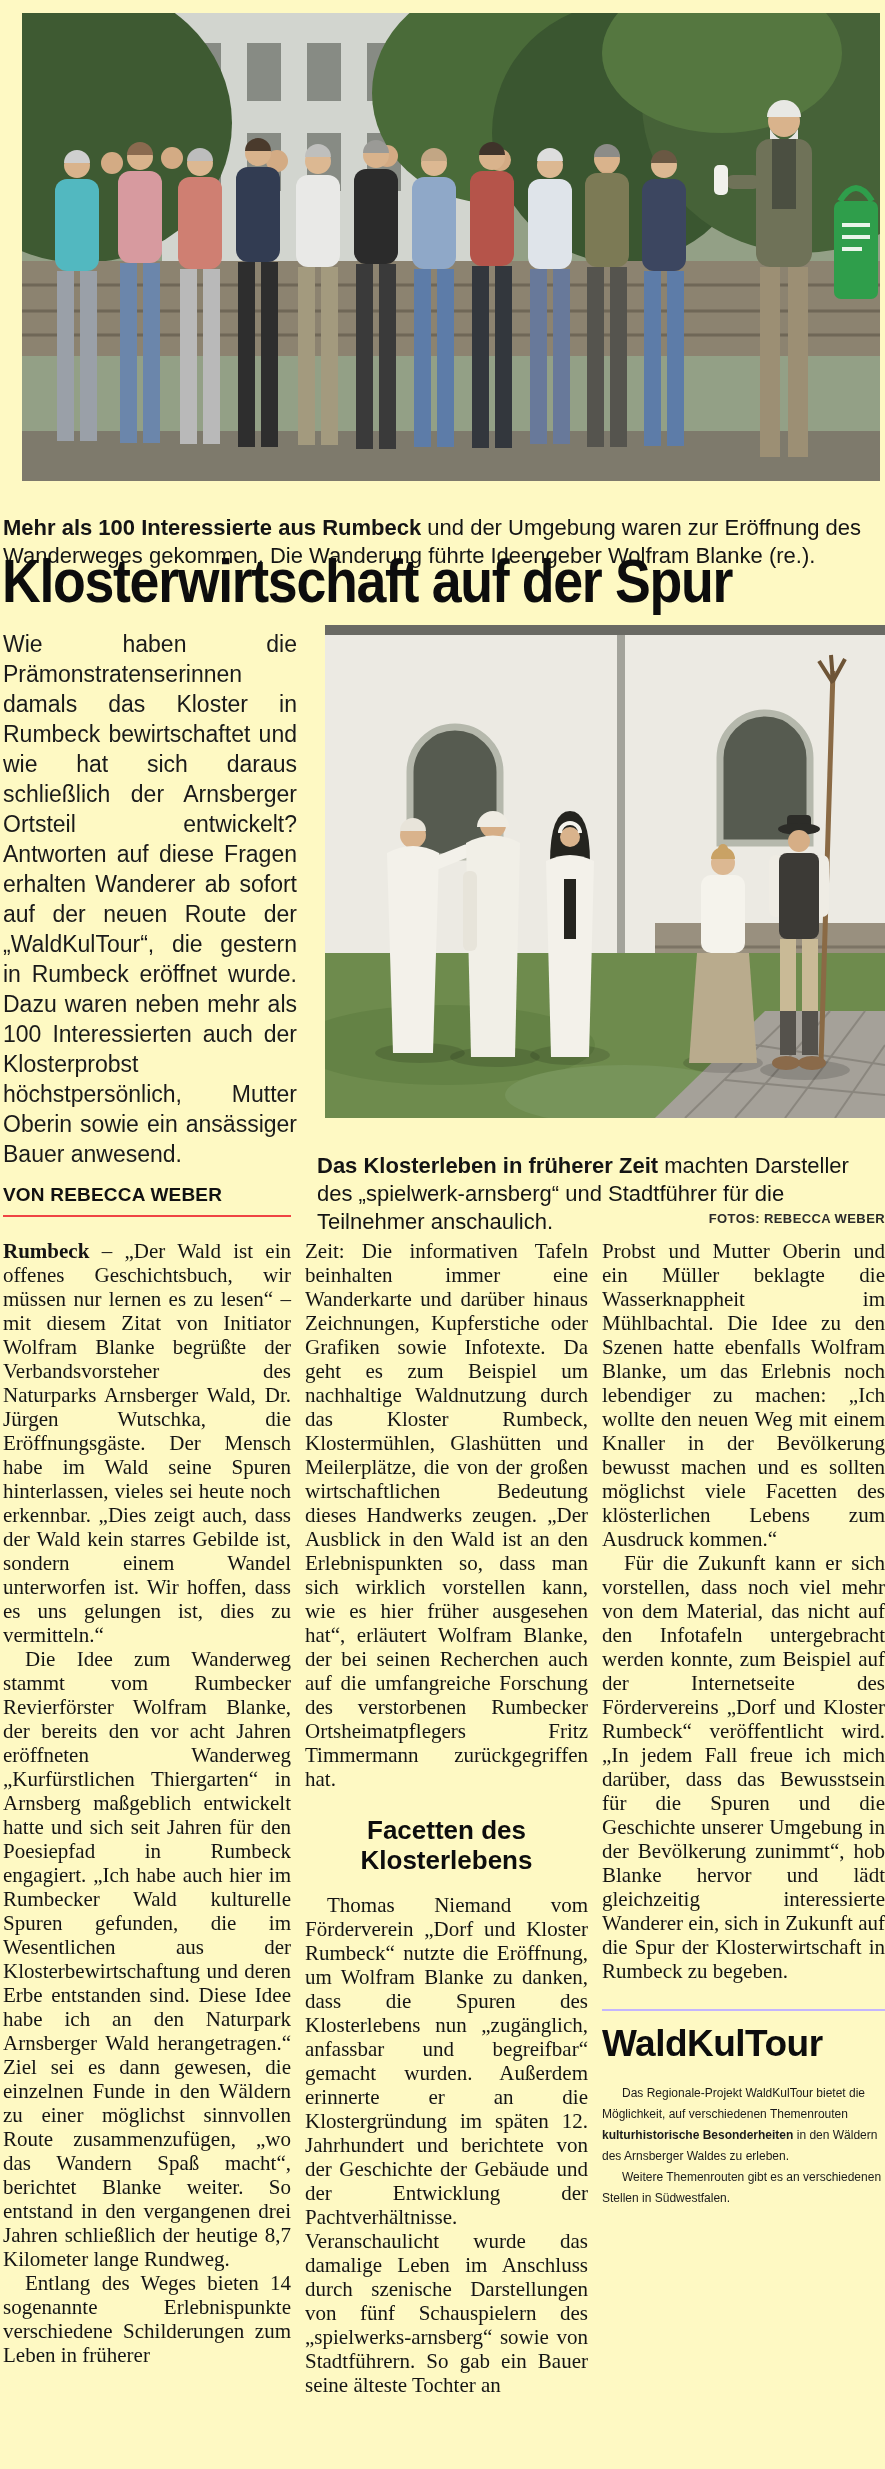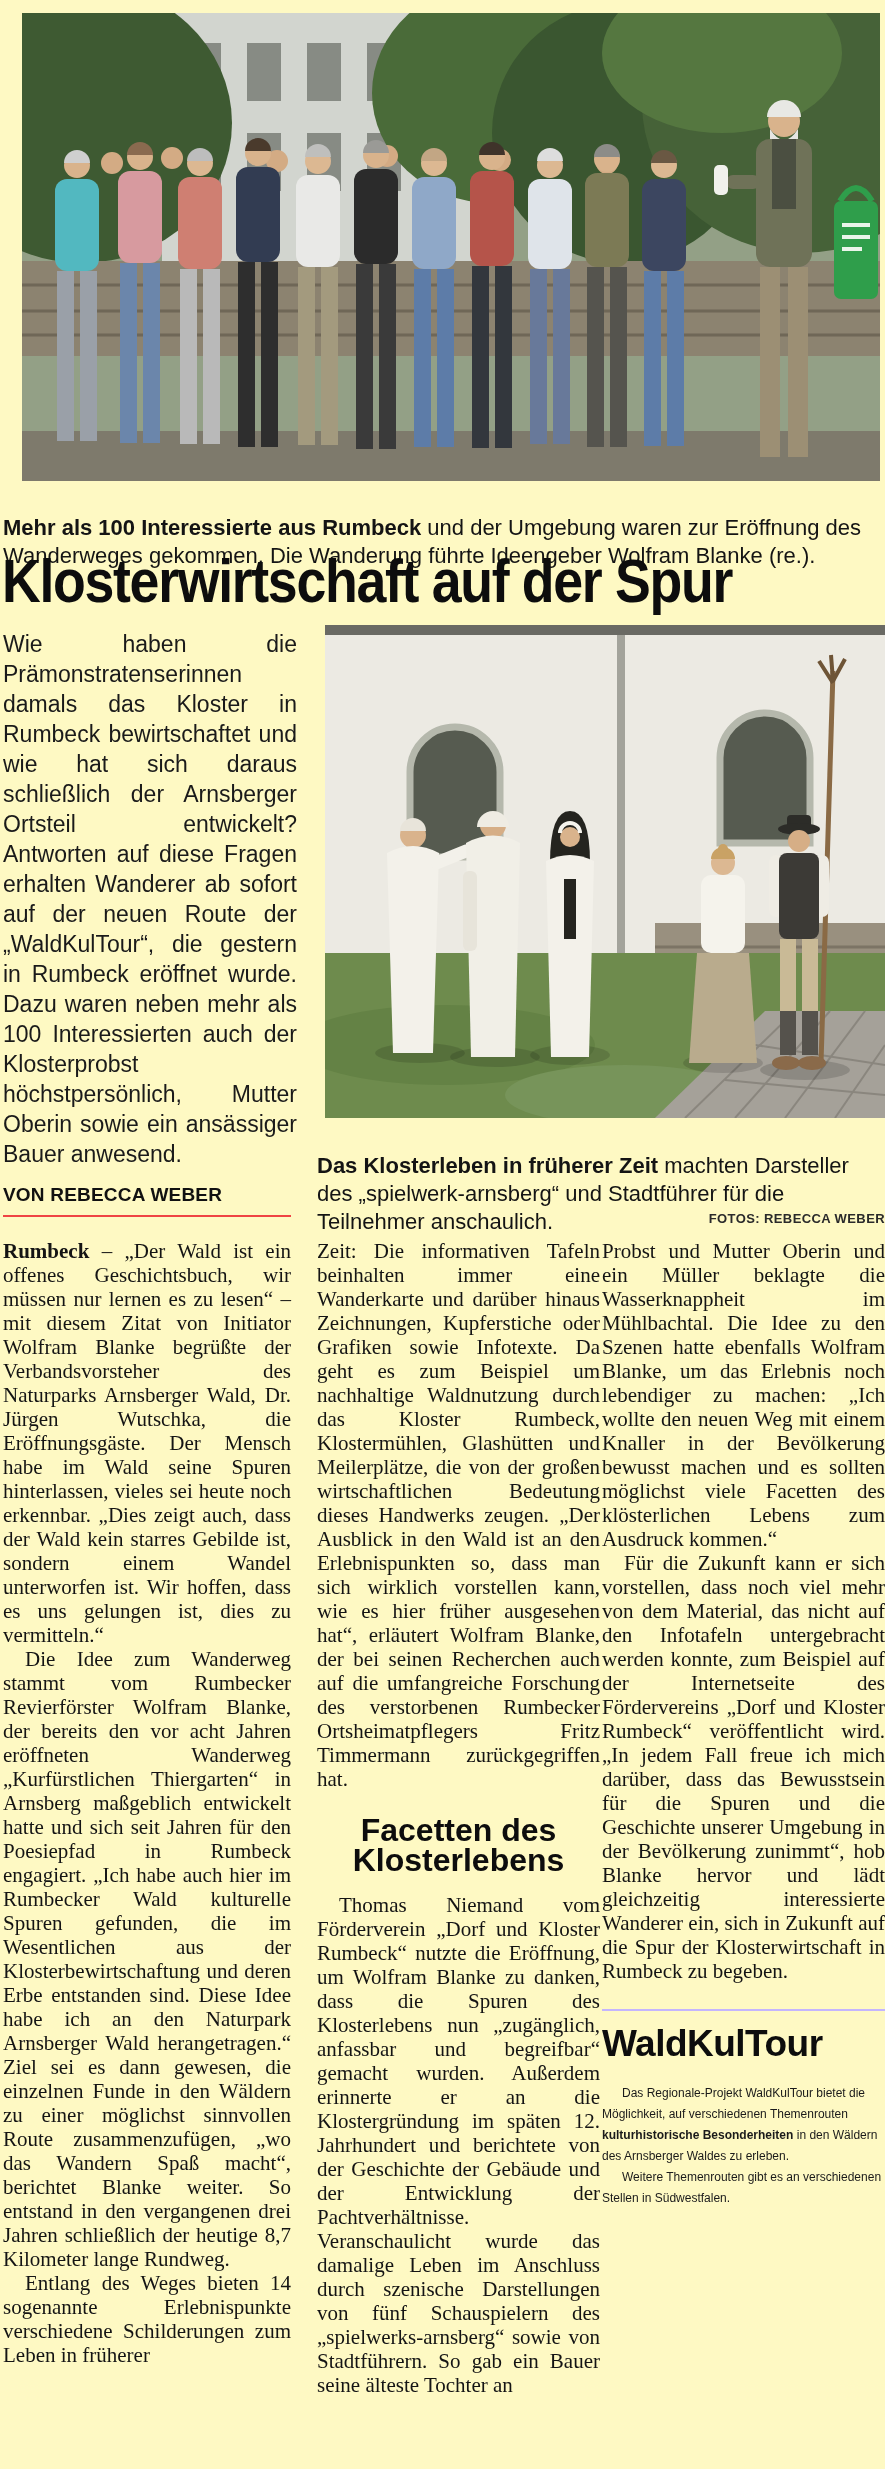--- a/index.html
+++ b/index.html
@@ -18,26 +18,26 @@
   #headline{position:absolute;left:2px;top:549px;margin:0;font-family:"Liberation Sans",sans-serif;
             font-weight:bold;font-size:61px;line-height:64px;letter-spacing:-1.5px;
             white-space:nowrap;transform:scaleX(.88);transform-origin:0 50%;color:#0d0d0d;}
   #intro{position:absolute;left:3px;top:629px;width:294px;font-size:23px;line-height:30px;
          text-align:justify;color:#1a1a1a;hyphens:auto;}
   #byline{position:absolute;left:3px;top:1184px;width:288px;font-weight:bold;font-size:19px;
           letter-spacing:.2px;padding-bottom:9px;border-bottom:2px solid #ef4444;}
   .col{position:absolute;top:1239px;font-family:"Liberation Serif",serif;font-size:21px;
        line-height:24px;text-align:justify;color:#141414;hyphens:auto;}
   #col1{left:3px;width:288px;}
-  #col2{left:317px;width:283px;}
+  #col2{left:305px;width:283px;}
   #col3{left:602px;width:283px;}
   .col p{margin:0;}
   .col p.indent{text-indent:22px;}
   .col .lead{font-weight:bold;}
-  .subhead{font-family:"Liberation Sans",sans-serif;font-weight:bold;font-size:32px;
+  .subhead{font-family:"Liberation Sans",sans-serif;font-weight:bold;font-size:26px;
            line-height:30px;text-align:center;margin:24px 10px 18px;color:#0d0d0d;}
   .infobox{margin-top:26px;border-top:2px solid #c4b5fd;padding-top:14px;
            font-family:"Liberation Sans",sans-serif;text-align:left;hyphens:auto;}
   .infobox h2{margin:0 0 20px;font-size:37px;line-height:38px;font-weight:bold;
               letter-spacing:-.5px;color:#0d0d0d;}
   .infobox p{margin:0;font-size:12px;line-height:21px;text-indent:20px;color:#1a1a1a;
              text-align:left;}
   .infobox b{font-weight:bold;}
 </style>
 </head>

